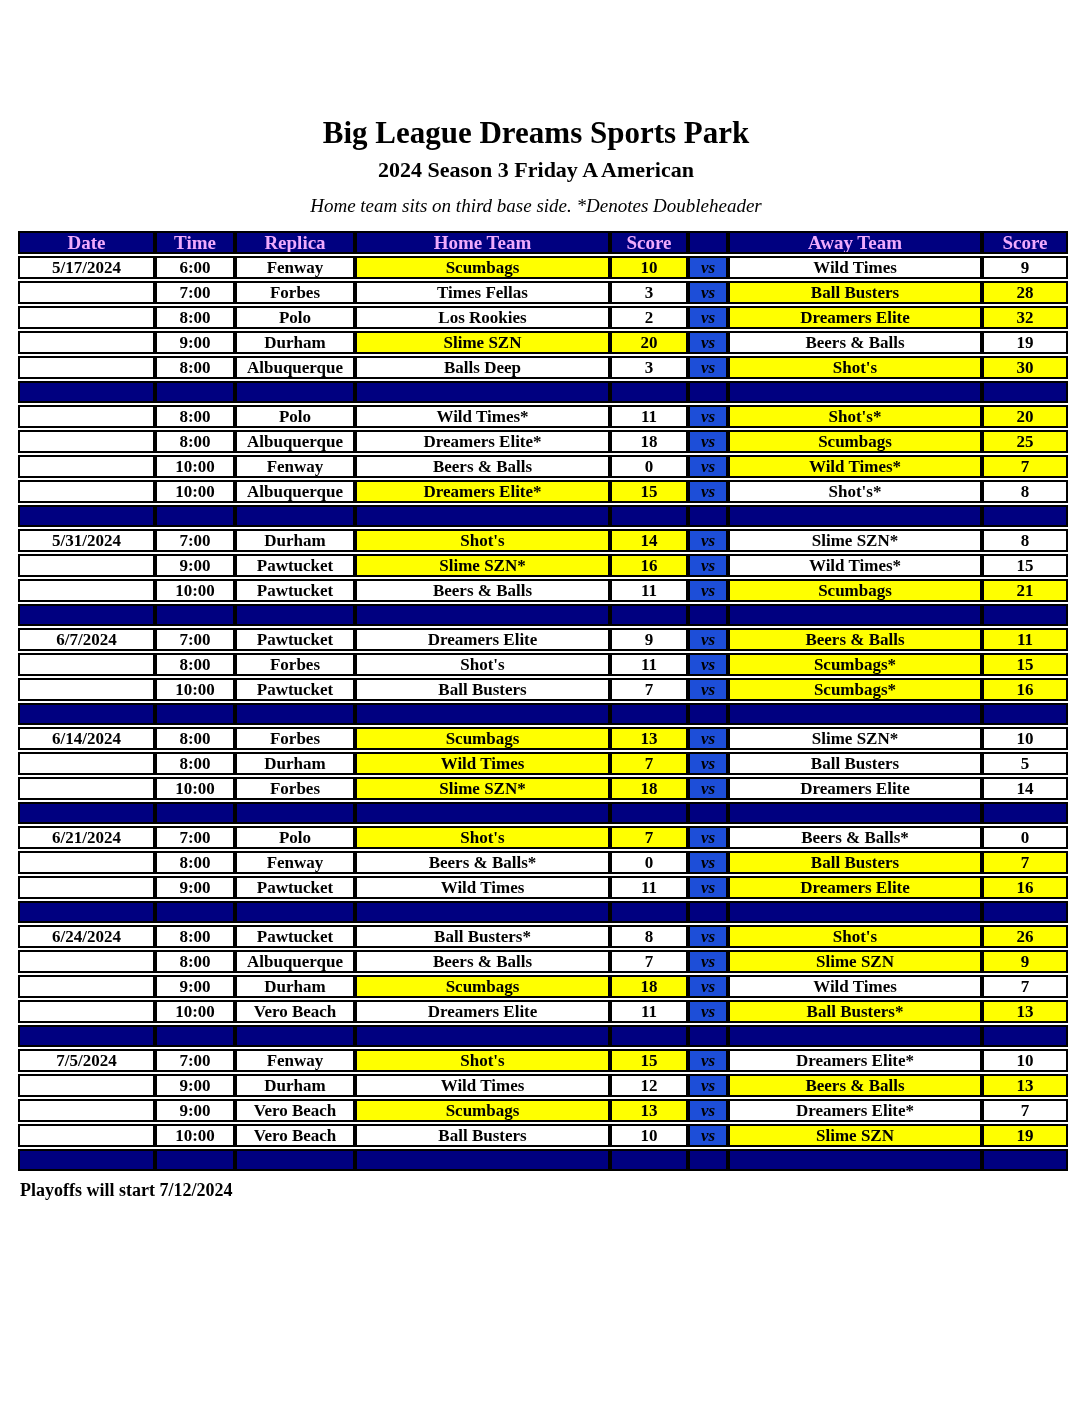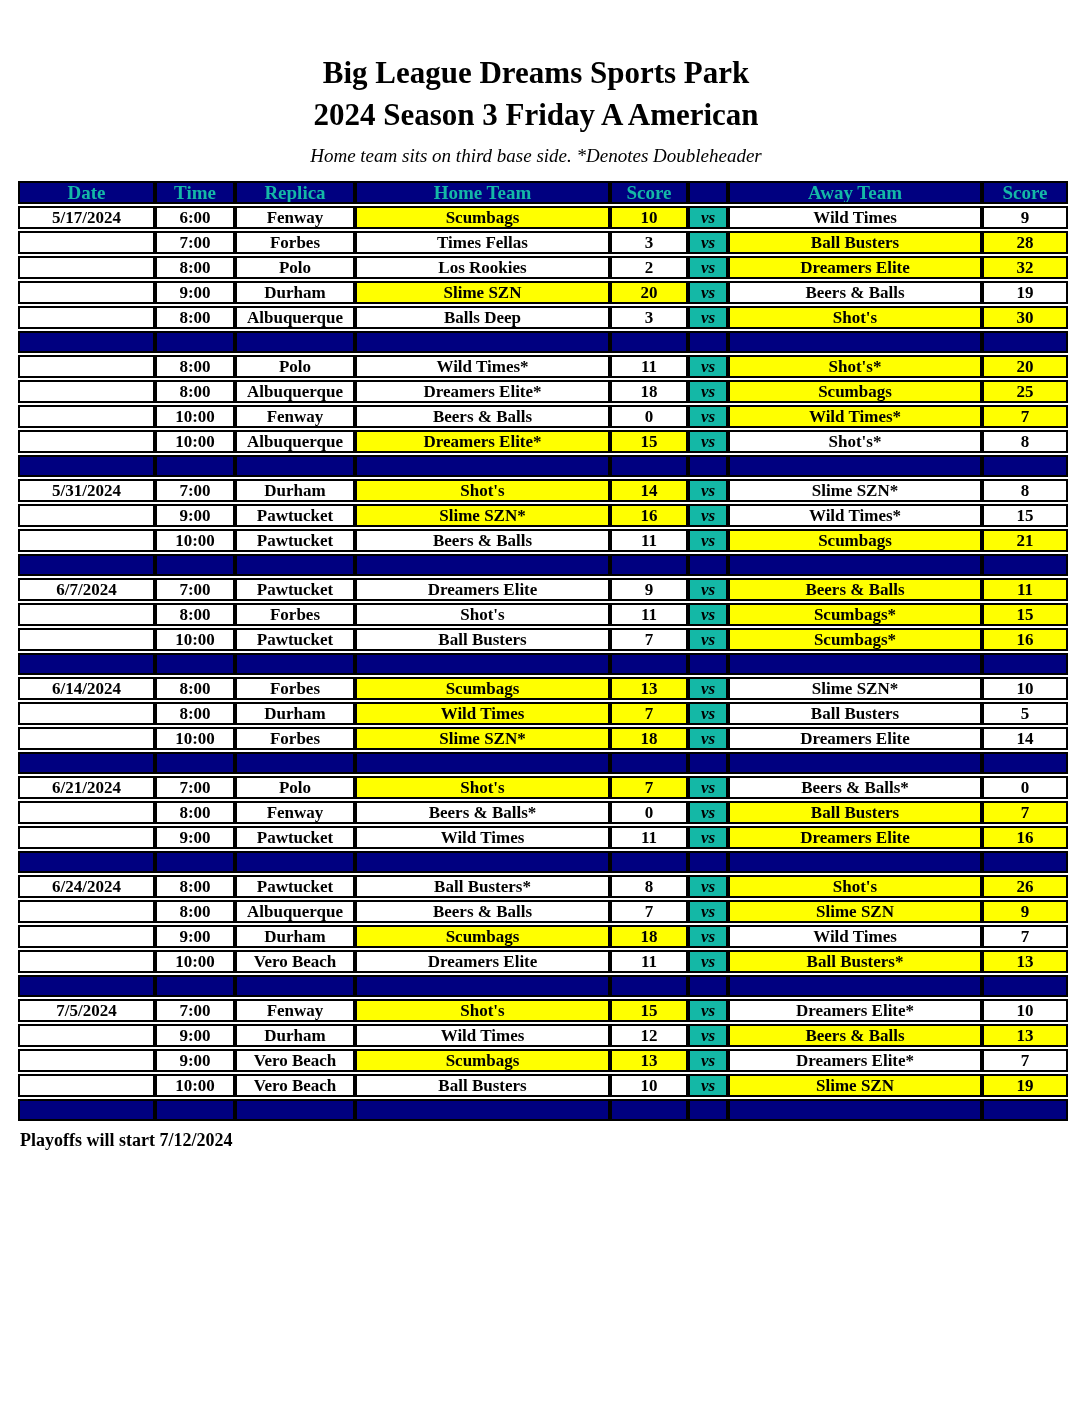--- a/index.html
+++ b/index.html
@@ -12,32 +12,32 @@
     margin: 0;
     padding: 0;
     background: #ffffff;
     width: 1088px;
     font-family: "Liberation Serif", "DejaVu Serif", serif;
     color: var(--ink);
   }
   .page {
     width: 1072px;
     min-height: 1408px;
-    padding-top: 56px;
+    padding-top: 116px;
   }
   .title {
     text-align: center;
     font-size: 31px;
     font-weight: bold;
     margin: 0;
     line-height: 1.1;
   }
   .subtitle {
     text-align: center;
-    font-size: 31px;
+    font-size: 22px;
     font-weight: bold;
     margin: 8px 0 0 0;
     line-height: 1.1;
   }
   .note {
     text-align: center;
     font-size: 19px;
     font-weight: normal;
     font-style: italic;
     margin-top: 13px;
@@ -57,26 +57,26 @@
     text-align: center;
     vertical-align: middle;
     font-weight: bold;
     font-size: 17px;
     line-height: 19px;
     white-space: nowrap;
     overflow: hidden;
   }
   table.schedule th {
     background: var(--navy);
-    color: #14b8a6;
+    color: #f0abfc;
     font-size: 19px;
   }
   td.cell-white { background: #ffffff; }
   td.cell-yellow { background: var(--yellow); }
-  td.cell-vs { background: #14b8a6; font-style: italic; font-size: 16px; }
+  td.cell-vs { background: #1d4ed8; font-style: italic; font-size: 16px; }
   tr.separator-row td {
     background: var(--navy);
     height: 22px;
   }
   .footer {
     font-size: 18px;
     font-weight: bold;
     margin: 7px 0 0 20px;
   }
 </style>

